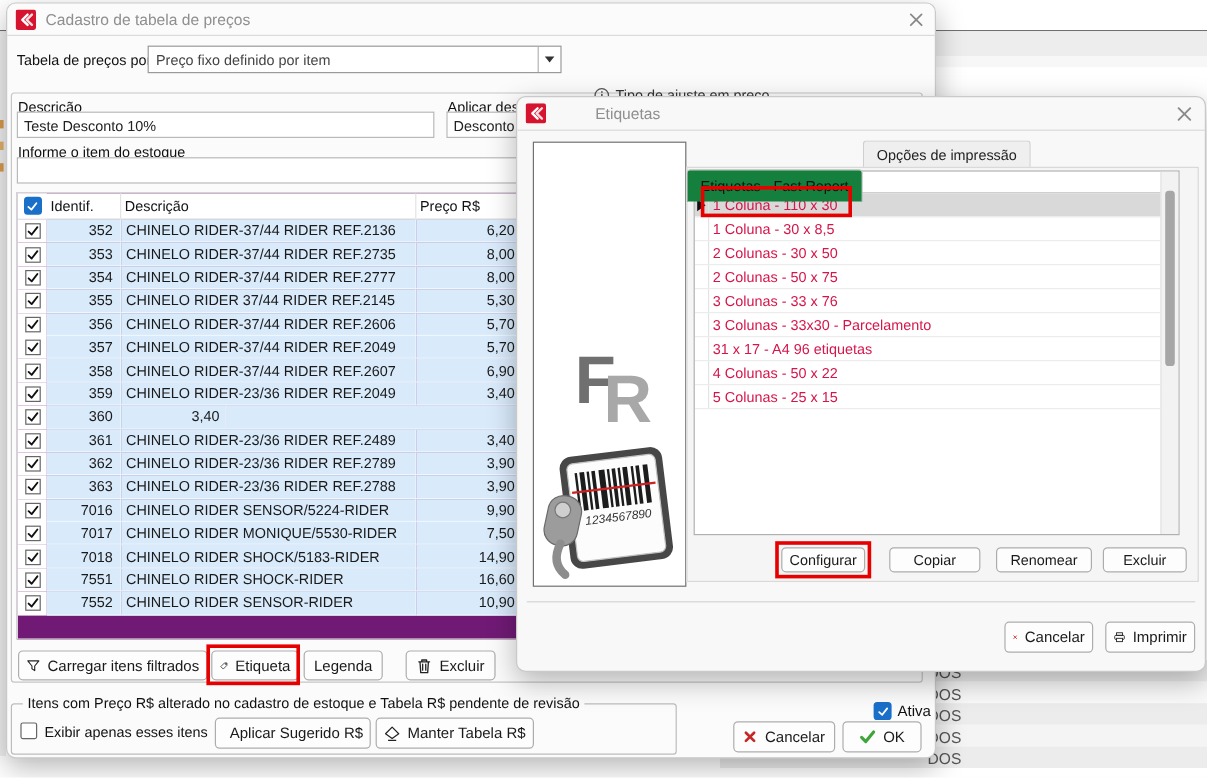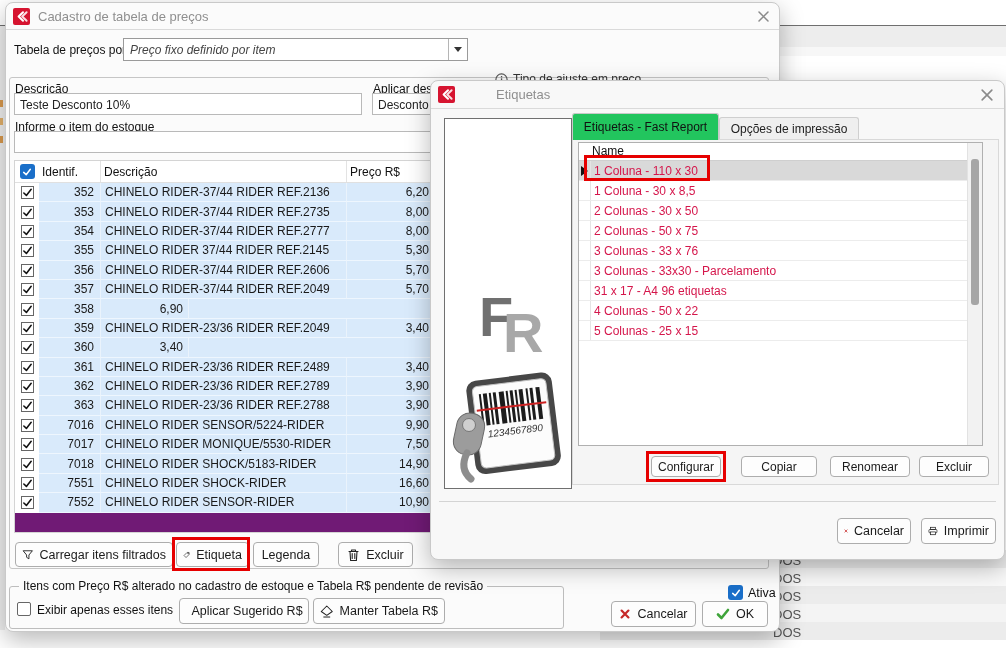--- a/index.html
+++ b/index.html
@@ -21,21 +21,21 @@
             display:flex;align-items:center;}
   .titletext{color:#8f8f8f;font-size:13px;margin-left:8px;}
   .appicon{width:17px;height:17px;margin-left:7px;flex:0 0 auto;}
   .closex{width:16px;height:16px;display:flex;align-items:center;justify-content:center;}
   
   .label{font-size:12px;color:#111;}
   .input{background:#fff;border:1px solid #b9b9b9;height:22px;line-height:22px;
          padding-left:5px;color:#222;box-sizing:border-box;}
   .combo{background:#fff;border:1px solid #9a9a9a;height:23px;box-sizing:border-box;
          display:flex;align-items:center;color:#444;}
-  .combo .ctext{flex:1;padding-left:6px;white-space:nowrap;overflow:hidden;font-style:italic;}
+  .combo .ctext{flex:1;padding-left:6px;white-space:nowrap;overflow:hidden;}
   .combo .carrow{width:18px;height:100%;border-left:1px solid #b5b5b5;display:flex;
                  align-items:center;justify-content:center;}
   .tri-down{width:0;height:0;border-left:4px solid transparent;border-right:4px solid transparent;
             border-top:5px solid #333;}
   .btn{display:inline-flex;align-items:center;justify-content:center;gap:6px;
        background:#fdfdfd;border:1px solid #adadad;border-radius:4px;
        font-size:12.5px;color:#1a1a1a;box-sizing:border-box;white-space:nowrap;}
   .fieldset{border:1px solid #c6c6c6;border-radius:3px;box-sizing:border-box;}
   .legend{position:absolute;top:-8px;background:#fbfbfb;padding:0 4px;font-size:12px;color:#111;
           white-space:nowrap;}
@@ -55,22 +55,22 @@
   .c3{width:88px;justify-content:flex-end;padding-right:5px;}
   .c4{flex:1;}
   .trow .c1,.trow .c2,.trow .c3,.trow .c4{background:#d9eafb;border-bottom:1px solid #eef6fe;
       border-right:1px solid #eaf3fc;}
   .thead .c1,.thead .c2,.thead .c3{border-right:1px solid #e3e3e3;justify-content:flex-start;
       padding-left:3px;}
   .thead .c1{padding-left:3px;}
   
   .tab{position:absolute;box-sizing:border-box;display:flex;align-items:center;
        justify-content:center;font-size:12px;}
-  .tab-active{background:#22c55e;border:1px solid #c9c9c9;border-bottom:none;
-              border-radius:3px 3px 0 0;z-index:2;color:#111;}
+  .tab-active{background:#15803d;border:1px solid #c9c9c9;border-bottom:none;
+              border-radius:3px 3px 0 0;z-index:2;color:#111;margin-top:28px;}
   .tab-idle{background:#efefef;border:1px solid #cfcfcf;border-bottom:none;
             border-radius:3px 3px 0 0;color:#222;}
   .tabpanel{background:#f5f5f5;border:1px solid #d9d9d9;box-sizing:border-box;}
   .listbox{background:#fff;border:1px solid #b0b0b0;box-sizing:border-box;overflow:hidden;}
   .lheader{height:17px;line-height:17px;padding-left:13px;font-size:12px;color:#111;
            border-bottom:1px solid #cfcfcf;}
   .erow{height:19px;display:flex;align-items:center;border-bottom:1px solid #ececec;
         color:#d5164b;font-size:12px;}
   .erow .marker{width:11px;height:100%;border-right:1px solid #e4e4e4;flex:0 0 auto;
                 display:flex;align-items:center;justify-content:center;}
@@ -247,20 +247,21 @@
         </div>
         <div class="trow">
           <div class="tc c0">
             <span class="cb-classic" style="width:13px;height:13px;">
               <svg width="11" height="11" viewBox="0 0 12 12">
                 <path d="M2 6.5 L4.8 9.2 L10 2.5" fill="none" stroke="#111" stroke-width="1.7" stroke-linecap="round" stroke-linejoin="round"></path>
               </svg>
             </span>
           </div>
           <div class="tc c1">358</div>
+          <div class="tc c2">CHINELO RIDER-37/44 RIDER REF.2607</div>
           <div class="tc c3">6,90</div>
           <div class="tc c4"></div>
         </div>
         <div class="trow">
           <div class="tc c0">
             <span class="cb-classic" style="width:13px;height:13px;">
               <svg width="11" height="11" viewBox="0 0 12 12">
                 <path d="M2 6.5 L4.8 9.2 L10 2.5" fill="none" stroke="#111" stroke-width="1.7" stroke-linecap="round" stroke-linejoin="round"></path>
               </svg>
             </span>

